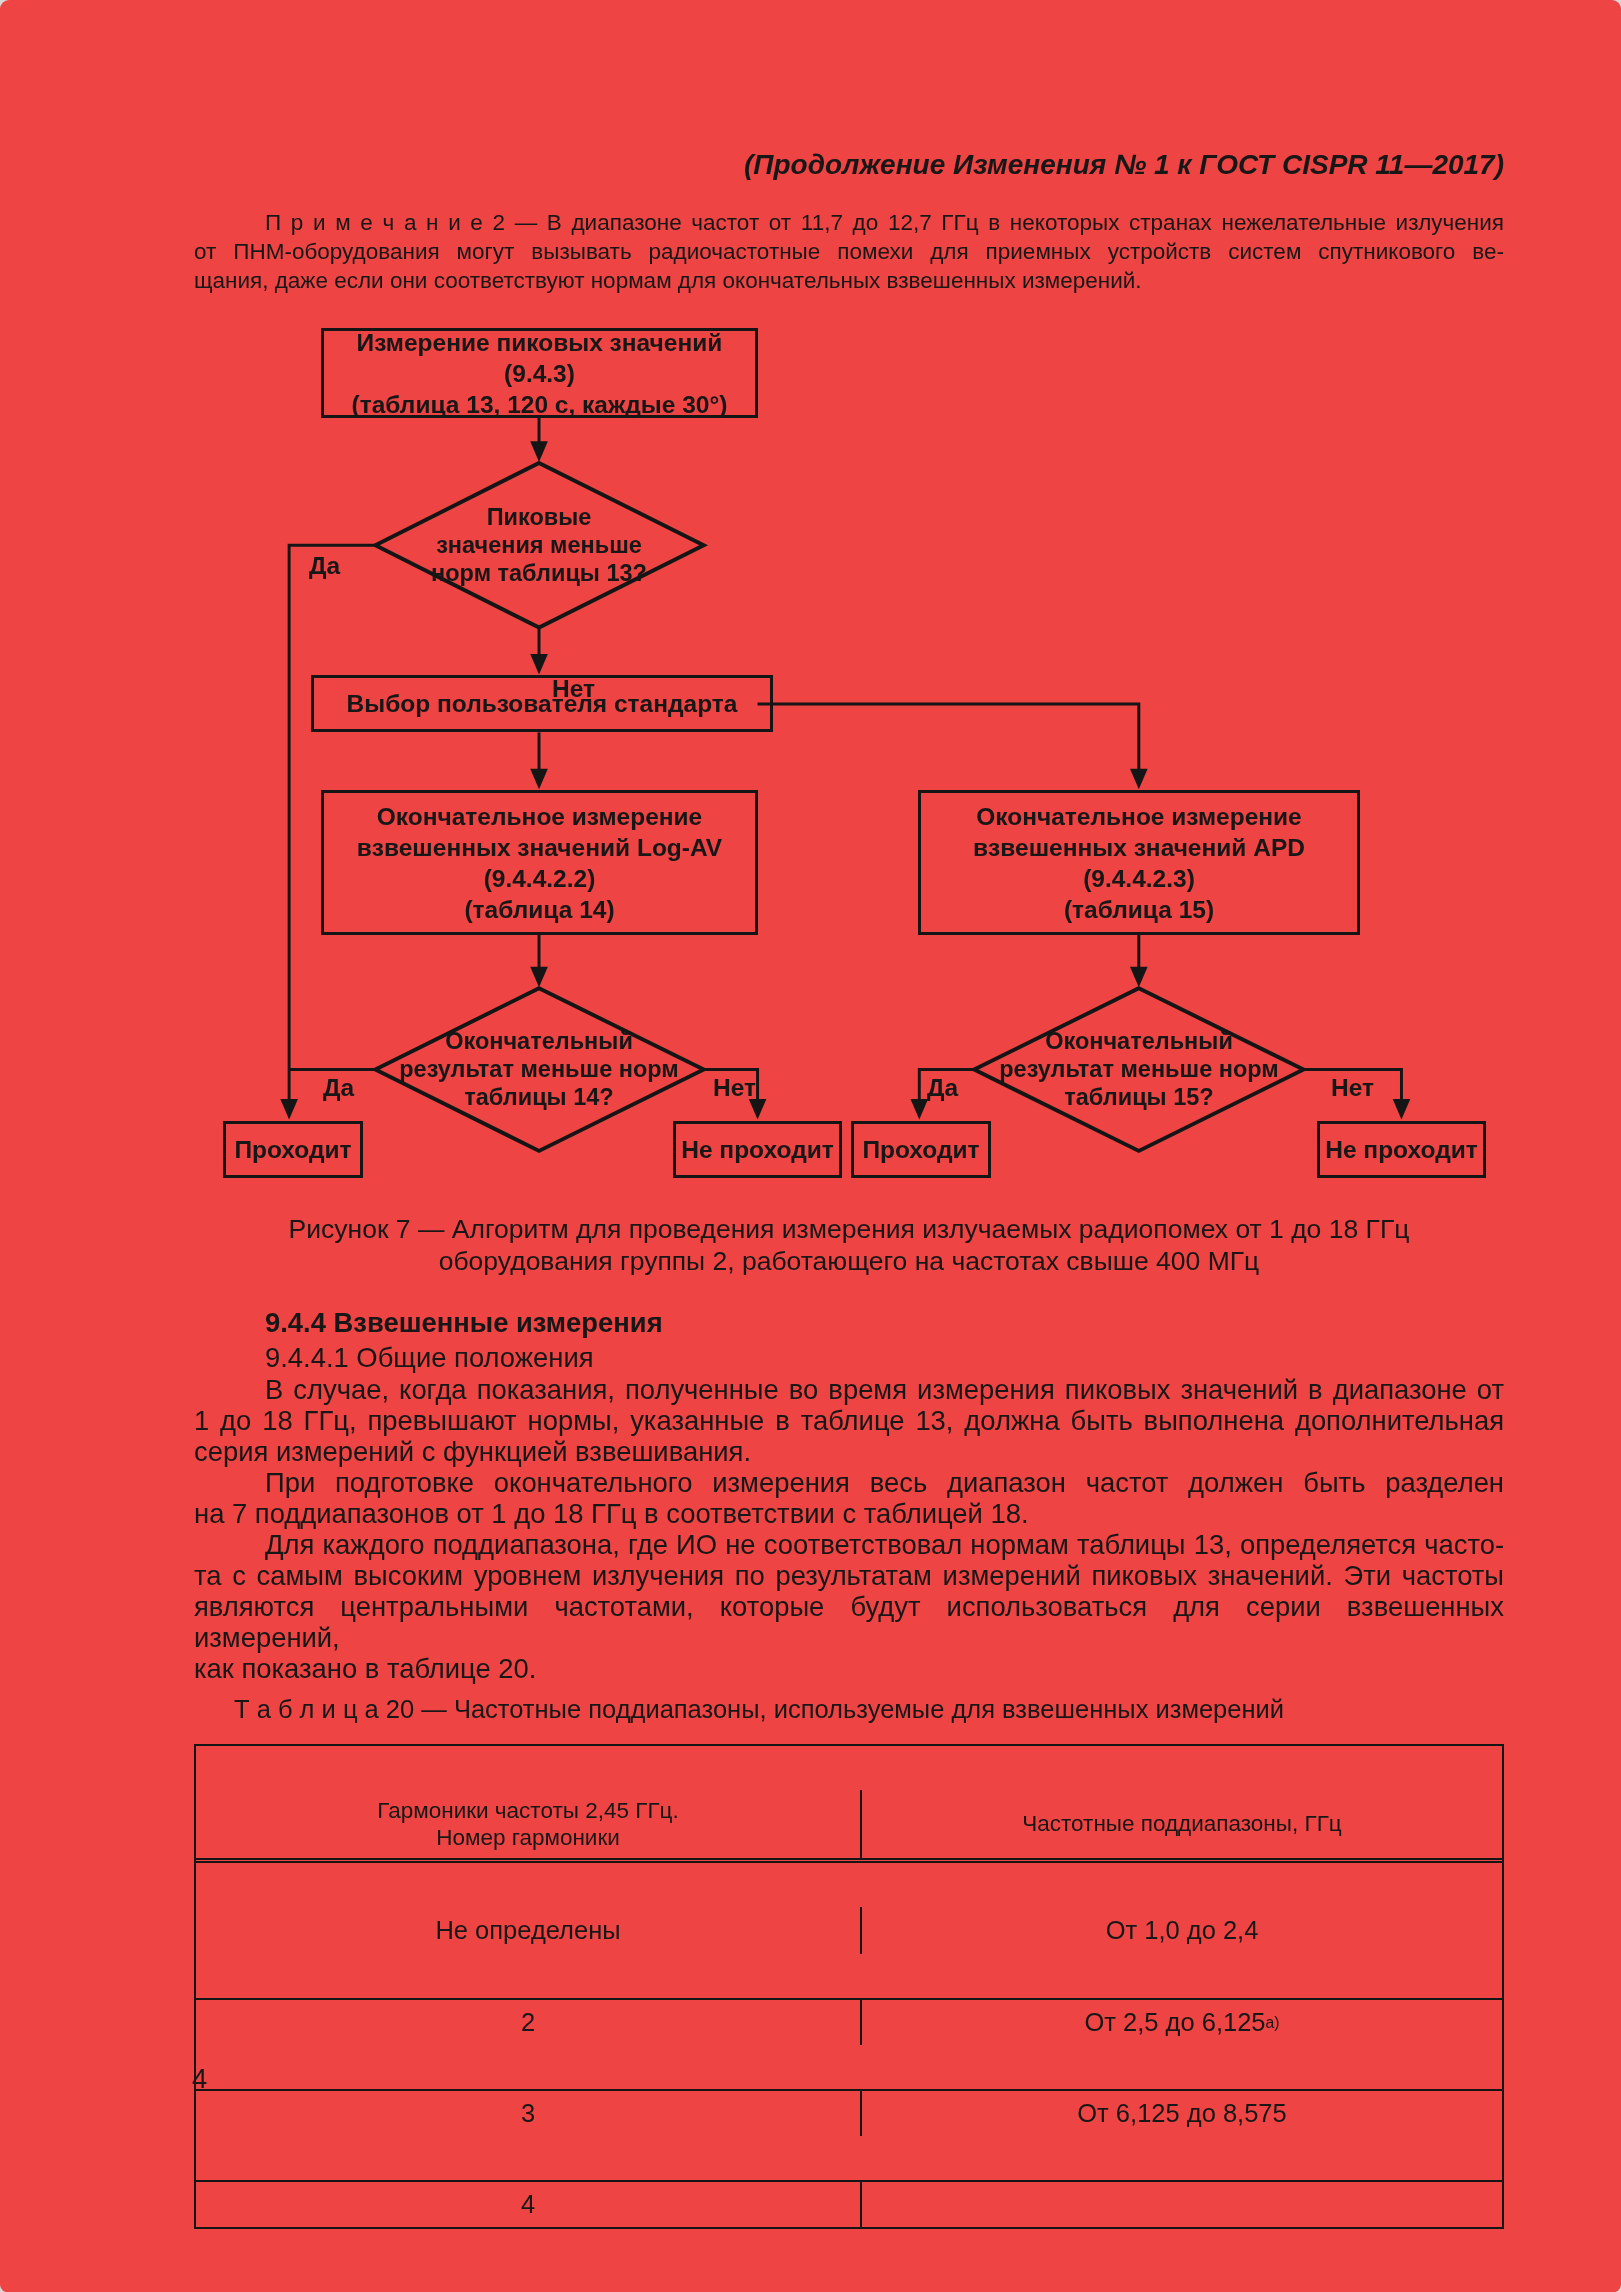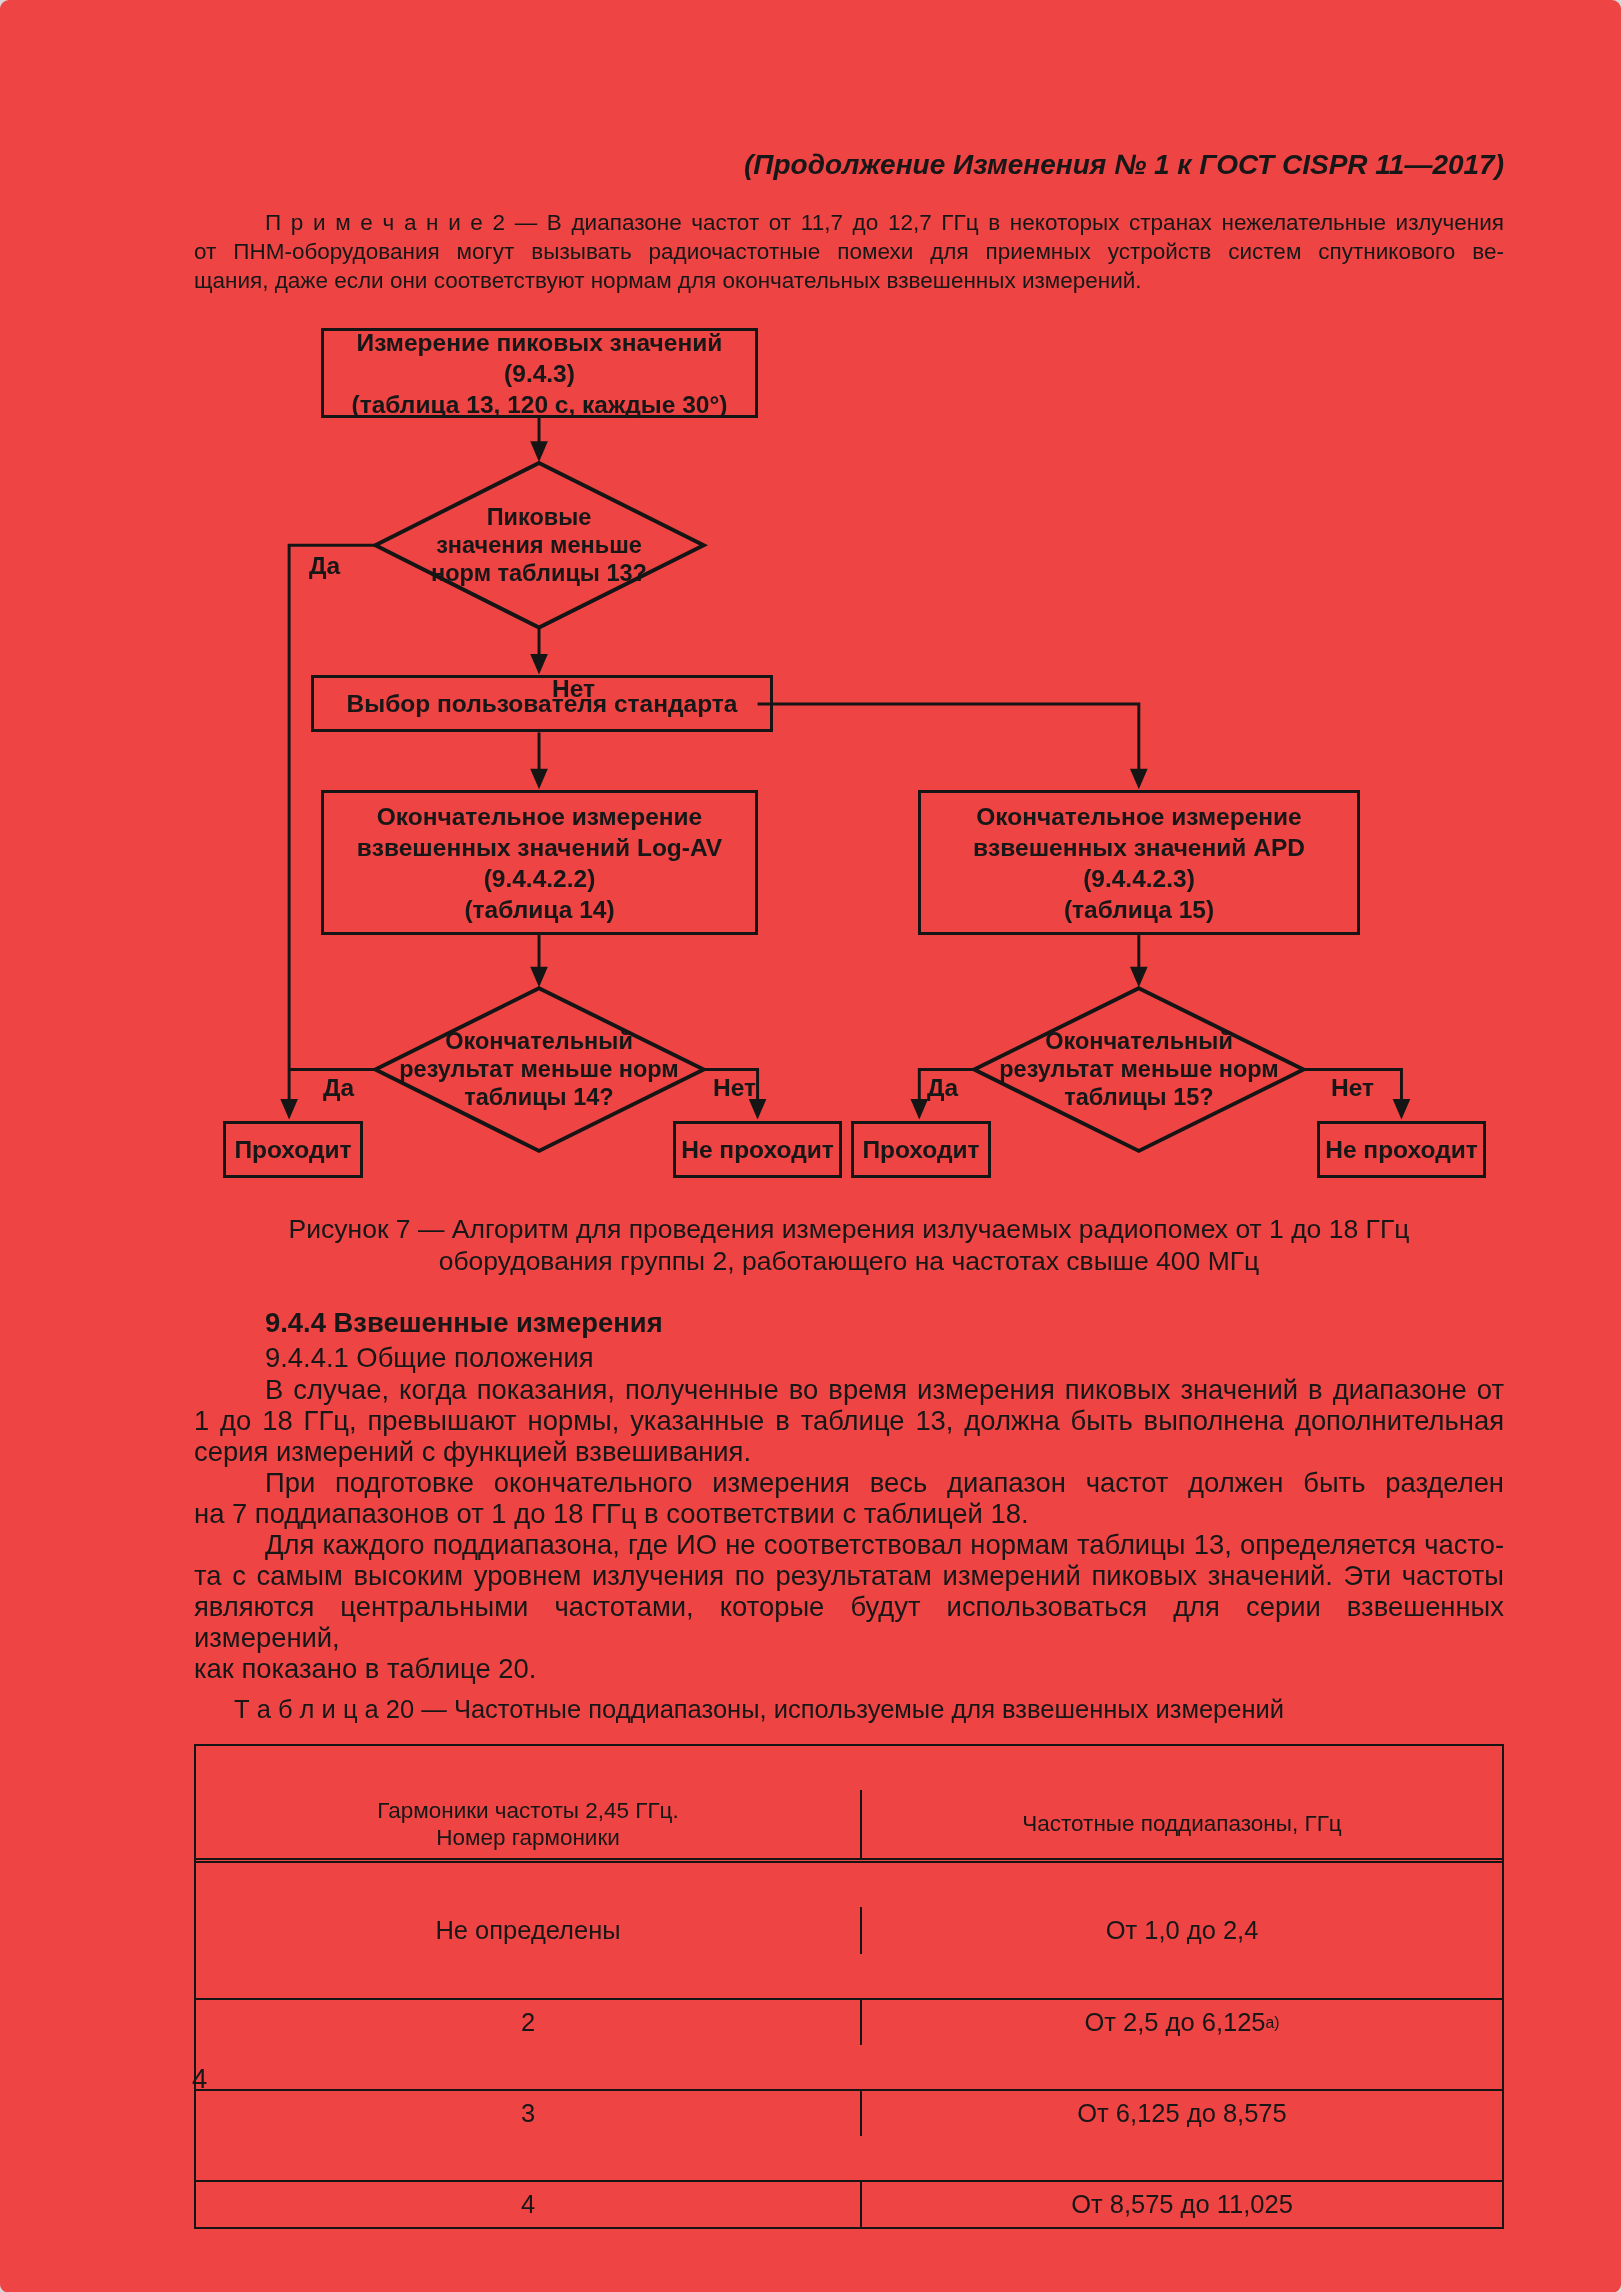--- a/index.html
+++ b/index.html
@@ -186,23 +186,19 @@
     </div>
     <div class="trow drow">
       <div class="cell-1">3</div>
       <div>
           <span>От 6,125 до 8,575</span>
           <sup></sup>
         </div>
     </div>
     <div class="trow drow">
       <div class="cell-1">4</div>
-      <div>
-          <span>От 8,575 до 11,025</span>
-          <sup></sup>
-        </div>
     </div>
   </div>
 
   <div class="pagenum">4</div>
 
 </div>
 
 
 </body></html>

